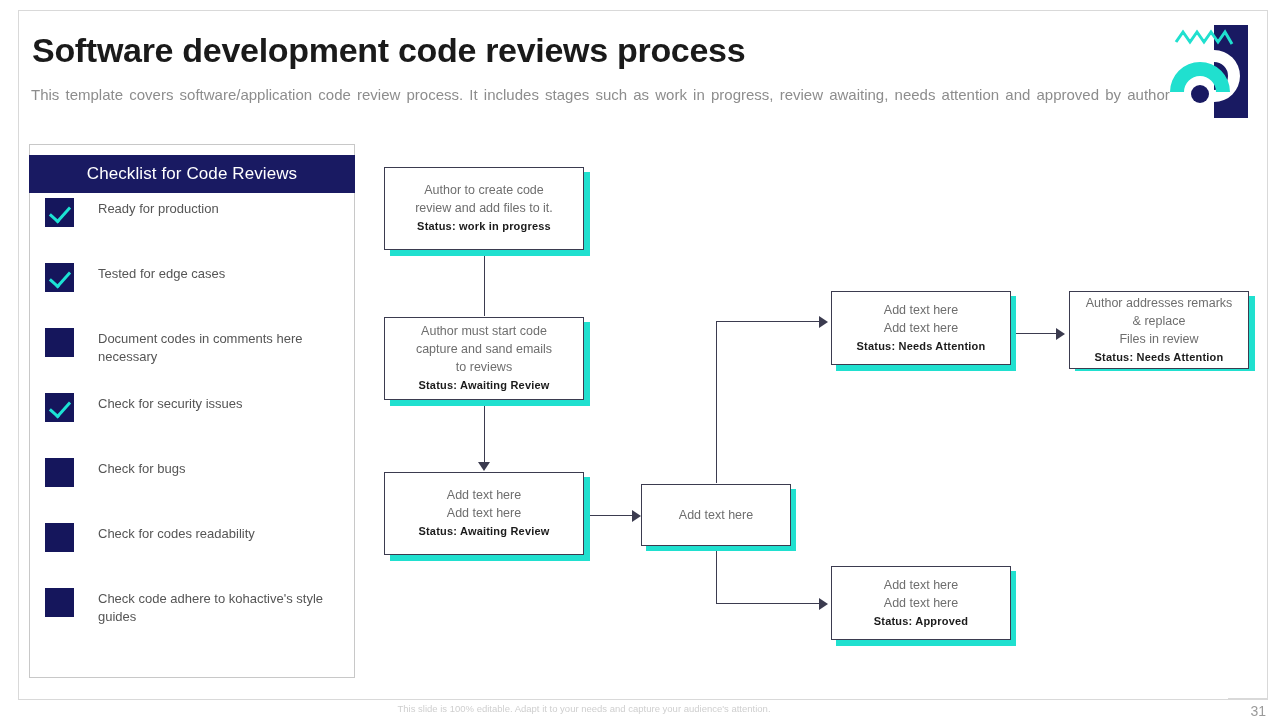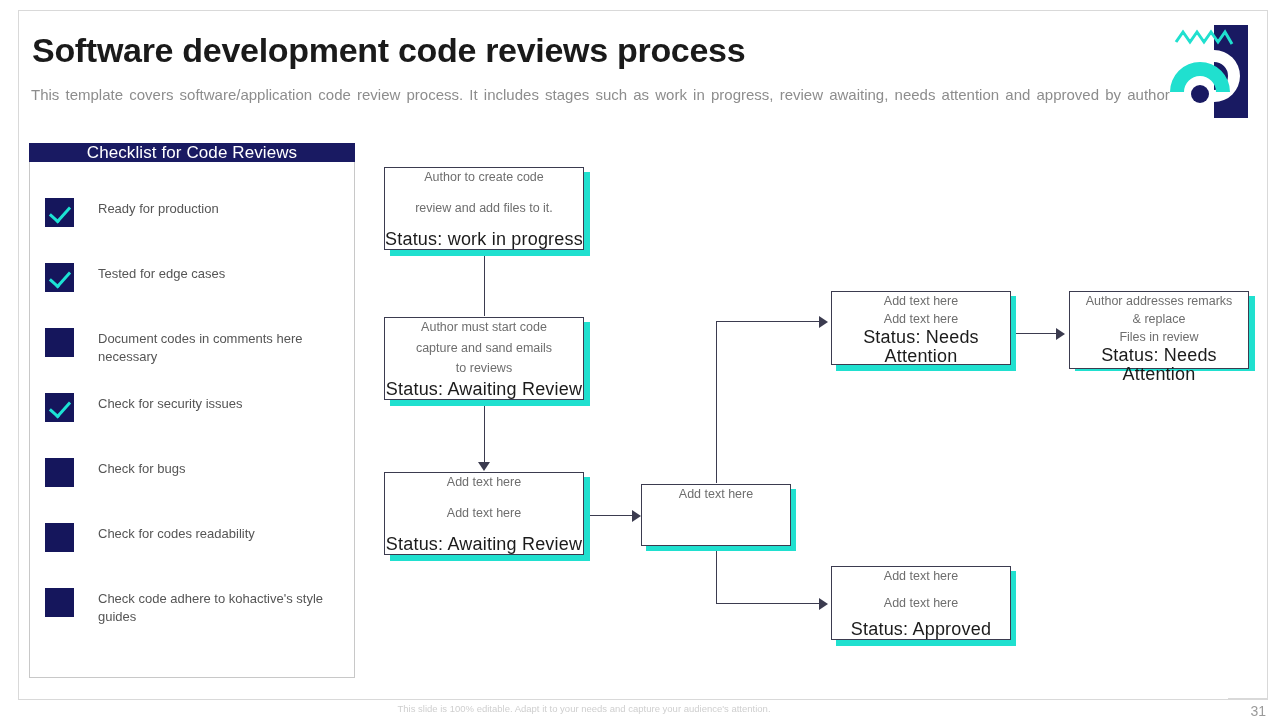--- a/index.html
+++ b/index.html
@@ -56,22 +56,22 @@
   
   .checklist-panel {
     position: absolute;
     left: 29px; top: 144px;
     width: 326px; height: 534px;
     background: #ffffff;
     border: 1px solid #c8c8c8;
   }
   .checklist-header {
     position: absolute;
-    left: 29px; top: 143px;
-    width: 326px; height: 19px;
+    left: 29px; top: 155px;
+    width: 326px; height: 38px;
     background: #191a62;
     display: flex;
     align-items: center;
     justify-content: center;
   }
   .checklist-header-text {
     color: #ffffff;
     font-size: 17px;
     letter-spacing: 0.1px;
   }
@@ -112,38 +112,38 @@
   }
 
   
   .flow-box {
     position: absolute;
     background: #ffffff;
     border: 1px solid #3b3b4f;
     display: flex;
     flex-direction: column;
     align-items: center;
-    justify-content: space-between;
+    justify-content: center;
     text-align: center;
     z-index: 3;
   }
   .flow-shadow {
     position: absolute;
     background: #20e0cf;
     z-index: 2;
   }
   .box-line {
     font-size: 12.5px;
     color: #6e6e6e;
     line-height: 18px;
   }
   .box-status {
-    font-size: 18px;
+    font-size: 11px;
     color: #1b1b1b;
-    font-weight: normal;
+    font-weight: bold;
     line-height: 19px;
     letter-spacing: 0.2px;
   }
 
   
   .conn {
     position: absolute;
     background: #3b3b4f;
     z-index: 1;
   }

